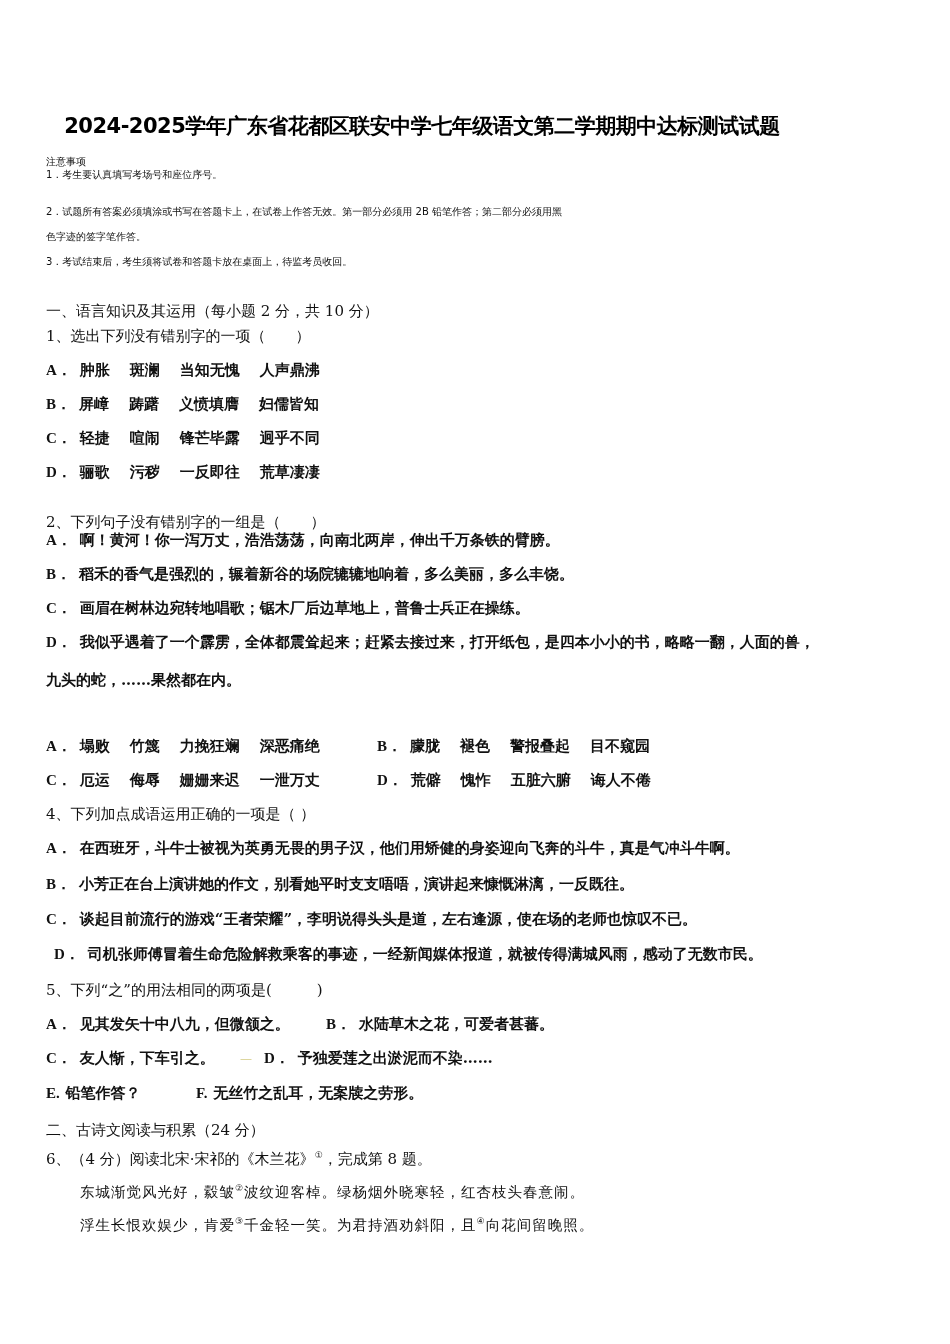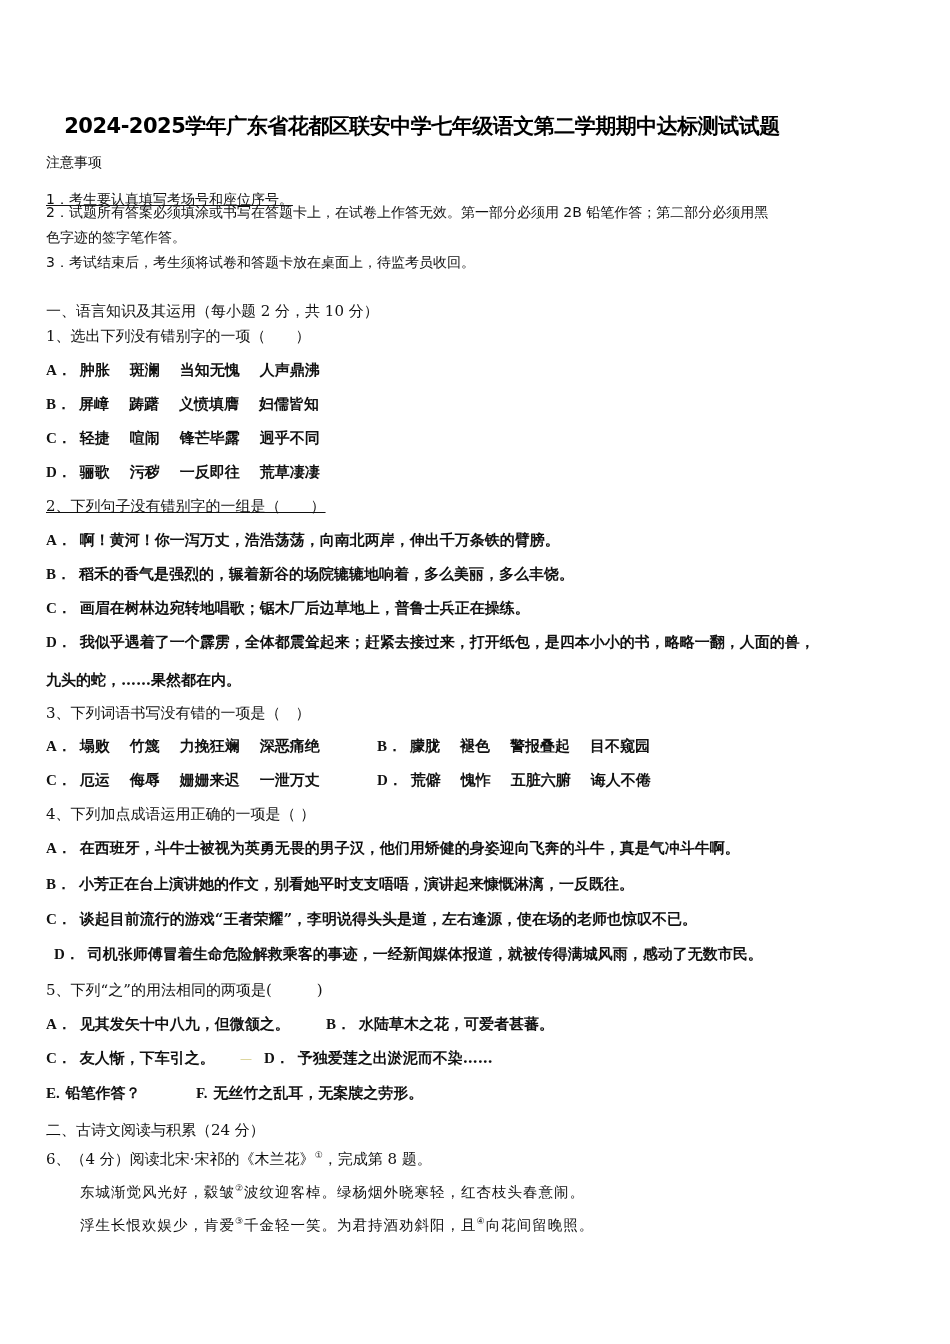--- a/index.html
+++ b/index.html
@@ -11,75 +11,74 @@
     .page { position: absolute; left: 0; top: 0; width: 950px; height: 1344px; }
     .title {
       position: absolute; left: 0; top: 112px; width: 844px; text-align: center;
       font-family: "DejaVu Sans", "Liberation Sans", sans-serif;
       font-weight: bold; font-size: 21px; letter-spacing: -0.5px; color: #000;
     }
     .line {
       position: absolute; left: 46px; white-space: nowrap;
       font-size: 15px; line-height: 20px;
     }
-    .notice { font-family: "DejaVu Sans", "Liberation Sans", sans-serif; font-size: 14px; }
+    .notice { font-family: "DejaVu Sans", "Liberation Sans", sans-serif; font-size: 10px; }
     .q { font-size: 15px; }
     .opt { font-size: 15px; font-weight: 600; }
     .lbl { font-family: "Liberation Serif", "DejaVu Serif", serif; font-weight: bold; margin-right: 8px; }
     .gap { display: inline-block; width: 20px; }
     .poem { left: 80px; font-size: 14.5px; letter-spacing: 1px; }
     .section { font-weight: 400; }
     .dot { color: #d8d090; font-size: 12px; }
     sup { font-size: 9px; }
   </style>
 </head>
 <body>
 
 <div class="page">
 
   <div class="title">2024-2025学年广东省花都区联安中学七年级语文第二学期期中达标测试试题</div>
 
   <div class="line notice" style="top:152px;">注意事项</div>
-  <div class="line notice" style="top:189px;text-decoration:underline;">1．考生要认真填写考场号和座位序号。</div>
+  <div class="line notice" style="top:165px;">1．考生要认真填写考场号和座位序号。</div>
   <div class="line notice" style="top:202px;">2．试题所有答案必须填涂或书写在答题卡上，在试卷上作答无效。第一部分必须用 2B 铅笔作答；第二部分必须用黑</div>
   <div class="line notice" style="top:227px;">色字迹的签字笔作答。</div>
   <div class="line notice" style="top:252px;">3．考试结束后，考生须将试卷和答题卡放在桌面上，待监考员收回。</div>
 
   <div class="line q" style="top:301px;">一、语言知识及其运用（每小题 2 分，共 10 分）</div>
 
   <div class="line q" style="top:326px;">1、选出下列没有错别字的一项（　　）</div>
   <div class="line opt" style="top:360px;">
     <span class="lbl">A．</span><span>肿胀</span><span class="gap"></span><span>斑澜</span><span class="gap"></span><span>当知无愧</span><span class="gap"></span><span>人声鼎沸</span>
   </div>
   <div class="line opt" style="top:394px;">
     <span class="lbl">B．</span><span>屏嶂</span><span class="gap"></span><span>踌躇</span><span class="gap"></span><span>义愤填膺</span><span class="gap"></span><span>妇儒皆知</span>
   </div>
   <div class="line opt" style="top:428px;">
     <span class="lbl">C．</span><span>轻捷</span><span class="gap"></span><span>喧闹</span><span class="gap"></span><span>锋芒毕露</span><span class="gap"></span><span>迥乎不同</span>
   </div>
   <div class="line opt" style="top:462px;">
     <span class="lbl">D．</span><span>骊歌</span><span class="gap"></span><span>污秽</span><span class="gap"></span><span>一反即往</span><span class="gap"></span><span>荒草凄凄</span>
   </div>
 
-  <div class="line q" style="top:496px;text-decoration:underline;">2、下列句子没有错别字的一组是（　　）</div>
+  <div class="line q" style="top:512px;">2、下列句子没有错别字的一组是（　　）</div>
   <div class="line opt" style="top:530px;">
     <span class="lbl">A．</span><span>啊！黄河！你一泻万丈，浩浩荡荡，向南北两岸，伸出千万条铁的臂膀。</span>
   </div>
   <div class="line opt" style="top:564px;">
     <span class="lbl">B．</span><span>稻禾的香气是强烈的，辗着新谷的场院辘辘地响着，多么美丽，多么丰饶。</span>
   </div>
   <div class="line opt" style="top:598px;">
     <span class="lbl">C．</span><span>画眉在树林边宛转地唱歌；锯木厂后边草地上，普鲁士兵正在操练。</span>
   </div>
   <div class="line opt" style="top:632px;">
     <span class="lbl">D．</span><span>我似乎遇着了一个霹雳，全体都震耸起来；赶紧去接过来，打开纸包，是四本小小的书，略略一翻，人面的兽，</span>
   </div>
   <div class="line opt" style="top:670px;">九头的蛇，……果然都在内。</div>
 
-  <div class="line q" style="top:703px;">3、下列词语书写没有错的一项是（　）</div>
   <div class="line opt" style="top:736px;">
     <span class="lbl">A．</span><span>塌败</span><span class="gap"></span><span>竹篾</span><span class="gap"></span><span>力挽狂斓</span><span class="gap"></span><span>深恶痛绝</span>
   </div>
   <div class="line opt" style="top:736px; left:377px;">
     <span class="lbl">B．</span><span>朦胧</span><span class="gap"></span><span>褪色</span><span class="gap"></span><span>警报叠起</span><span class="gap"></span><span>目不窥园</span>
   </div>
   <div class="line opt" style="top:770px;">
     <span class="lbl">C．</span><span>厄运</span><span class="gap"></span><span>侮辱</span><span class="gap"></span><span>姗姗来迟</span><span class="gap"></span><span>一泄万丈</span>
   </div>
   <div class="line opt" style="top:770px; left:377px;">

